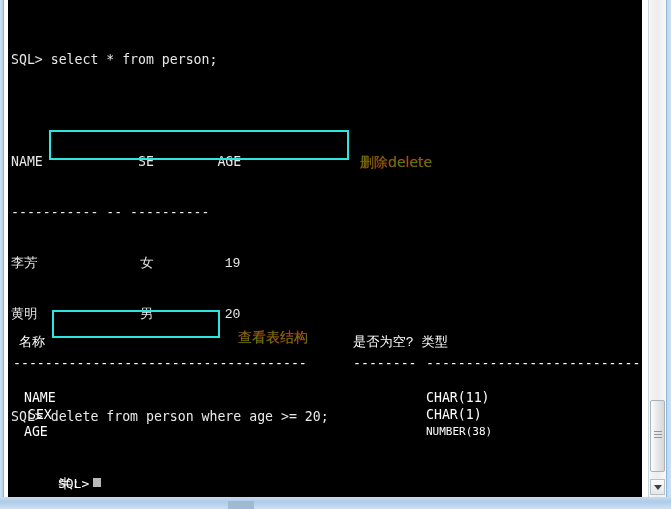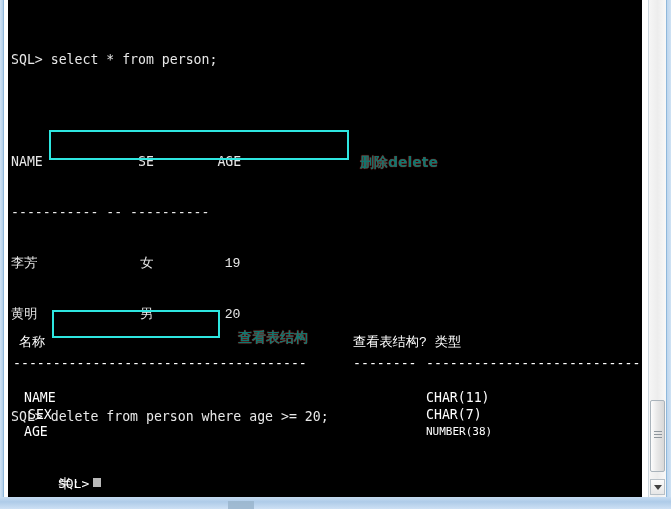--- a/index.html
+++ b/index.html
@@ -80,22 +80,22 @@
   }
   #hl-delete {
     left: 41px; top: 130px; width: 300px; height: 30px;
   }
   #hl-describe {
     left: 44px; top: 310px; width: 168px; height: 28px;
   }
   
   .annotation {
     position: absolute;
-    color: #0f766e;
-    font-weight: bold;
+    color: #4d7c0f;
+    font-weight: normal;
     font-family: "DejaVu Sans", "Liberation Sans", sans-serif;
     font-size: 14px;
     text-shadow: 0 0 1px #ff0000;
     white-space: nowrap;
   }
   #ann-delete { left: 352px; top: 154px; }
   #ann-describe { left: 230px; top: 329px; }
   
   .scrollbar {
     position: absolute;
@@ -214,31 +214,31 @@
       
       
       
       
       
       
       
     </div>
 
     <div style="position:absolute;left:3px;top:334px;white-space:pre;font-size:13.2px;" class="cn"> 名称</div>
-    <div style="position:absolute;left:345px;top:334px;white-space:pre;font-size:13.2px;" class="cn">查看表结构? 类型</div>
+    <div style="position:absolute;left:345px;top:334px;white-space:pre;font-size:13.2px;" class="cn">是否为空? 类型</div>
 
     <div style="position:absolute;left:5px;top:355px;white-space:pre;font-size:13.2px;letter-spacing:0px;">-------------------------------------</div>
     <div style="position:absolute;left:345px;top:355px;white-space:pre;font-size:13.2px;">--------</div>
     <div style="position:absolute;left:418px;top:355px;white-space:pre;font-size:13.2px;">--------------------------------</div>
 
     <div style="position:absolute;left:8px;top:389px;white-space:pre;font-size:13.2px;"> NAME</div>
     <div style="position:absolute;left:418px;top:389px;white-space:pre;font-size:13.2px;">CHAR(11)</div>
 
     <div style="position:absolute;left:12px;top:406px;white-space:pre;font-size:13.2px;"> SEX</div>
-    <div style="position:absolute;left:418px;top:406px;white-space:pre;font-size:13.2px;">CHAR(7)</div>
+    <div style="position:absolute;left:418px;top:406px;white-space:pre;font-size:13.2px;">CHAR(1)</div>
 
     <div style="position:absolute;left:8px;top:423px;white-space:pre;font-size:13.2px;"> AGE</div>
     <div style="position:absolute;left:418px;top:423px;white-space:pre;font-size:11px;">NUMBER(38)</div>
 
     <div style="position:absolute;left:3px;top:458px;white-space:pre;font-size:13px;">
       <span>SQL&gt;</span><span class="caret"></span>
     </div>
     <div style="position:absolute;left:3px;top:476px;white-space:pre;font-size:13.2px;" class="cn">      半:</div>
 
     <div class="highlight-box" id="hl-delete"></div>

